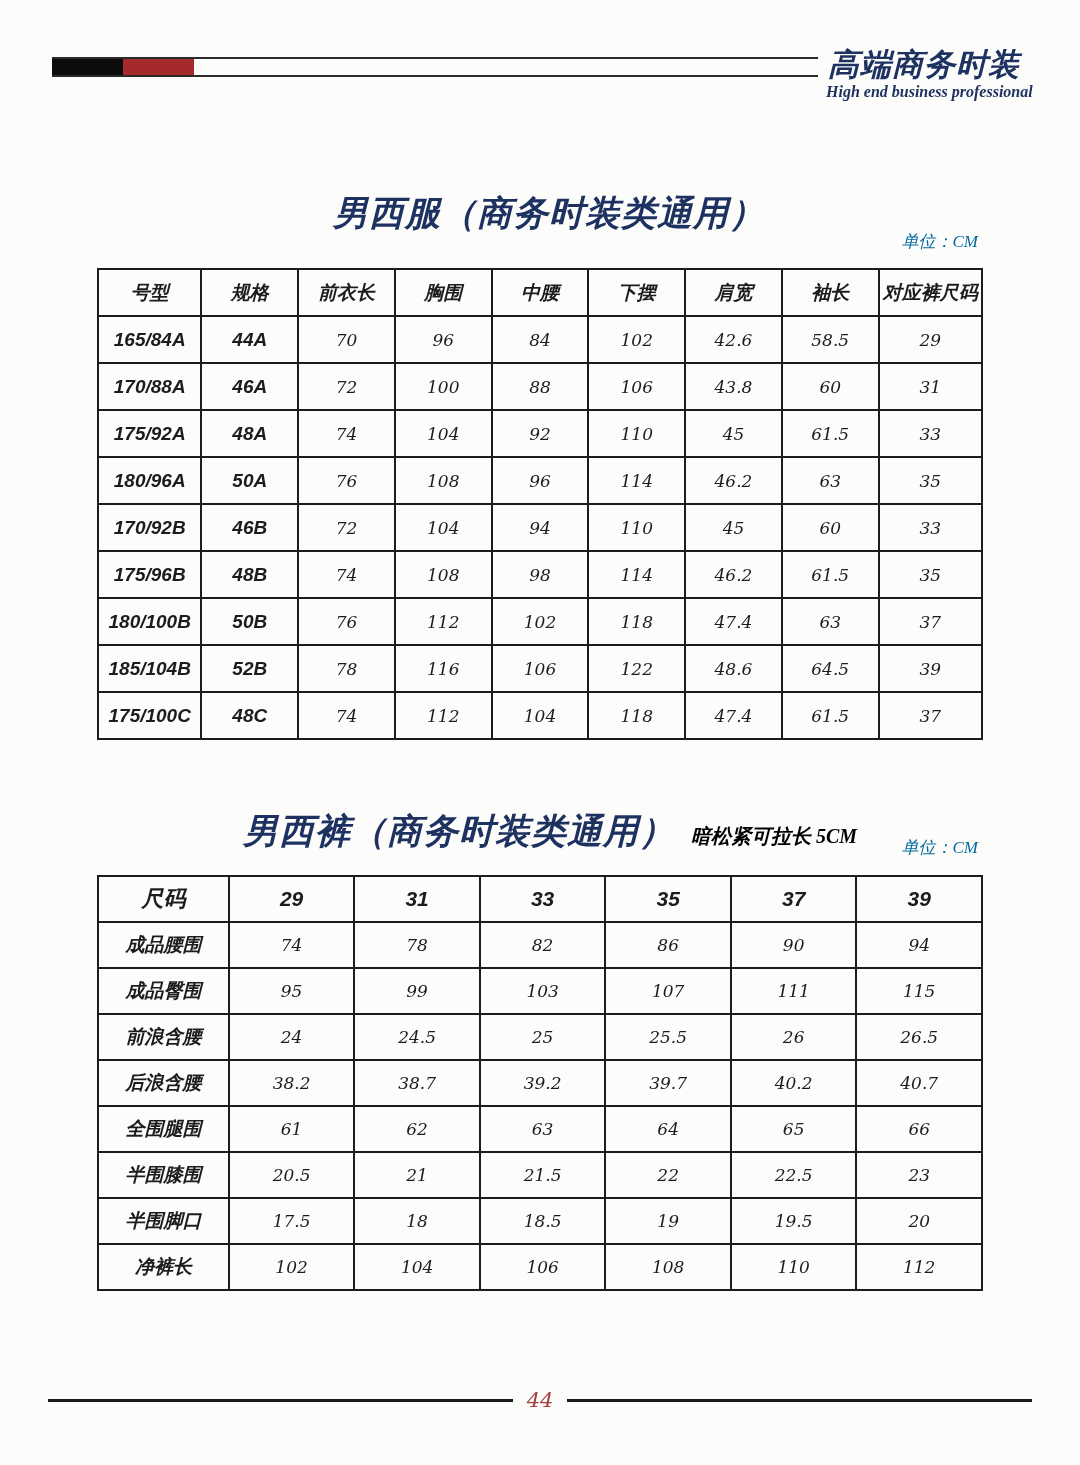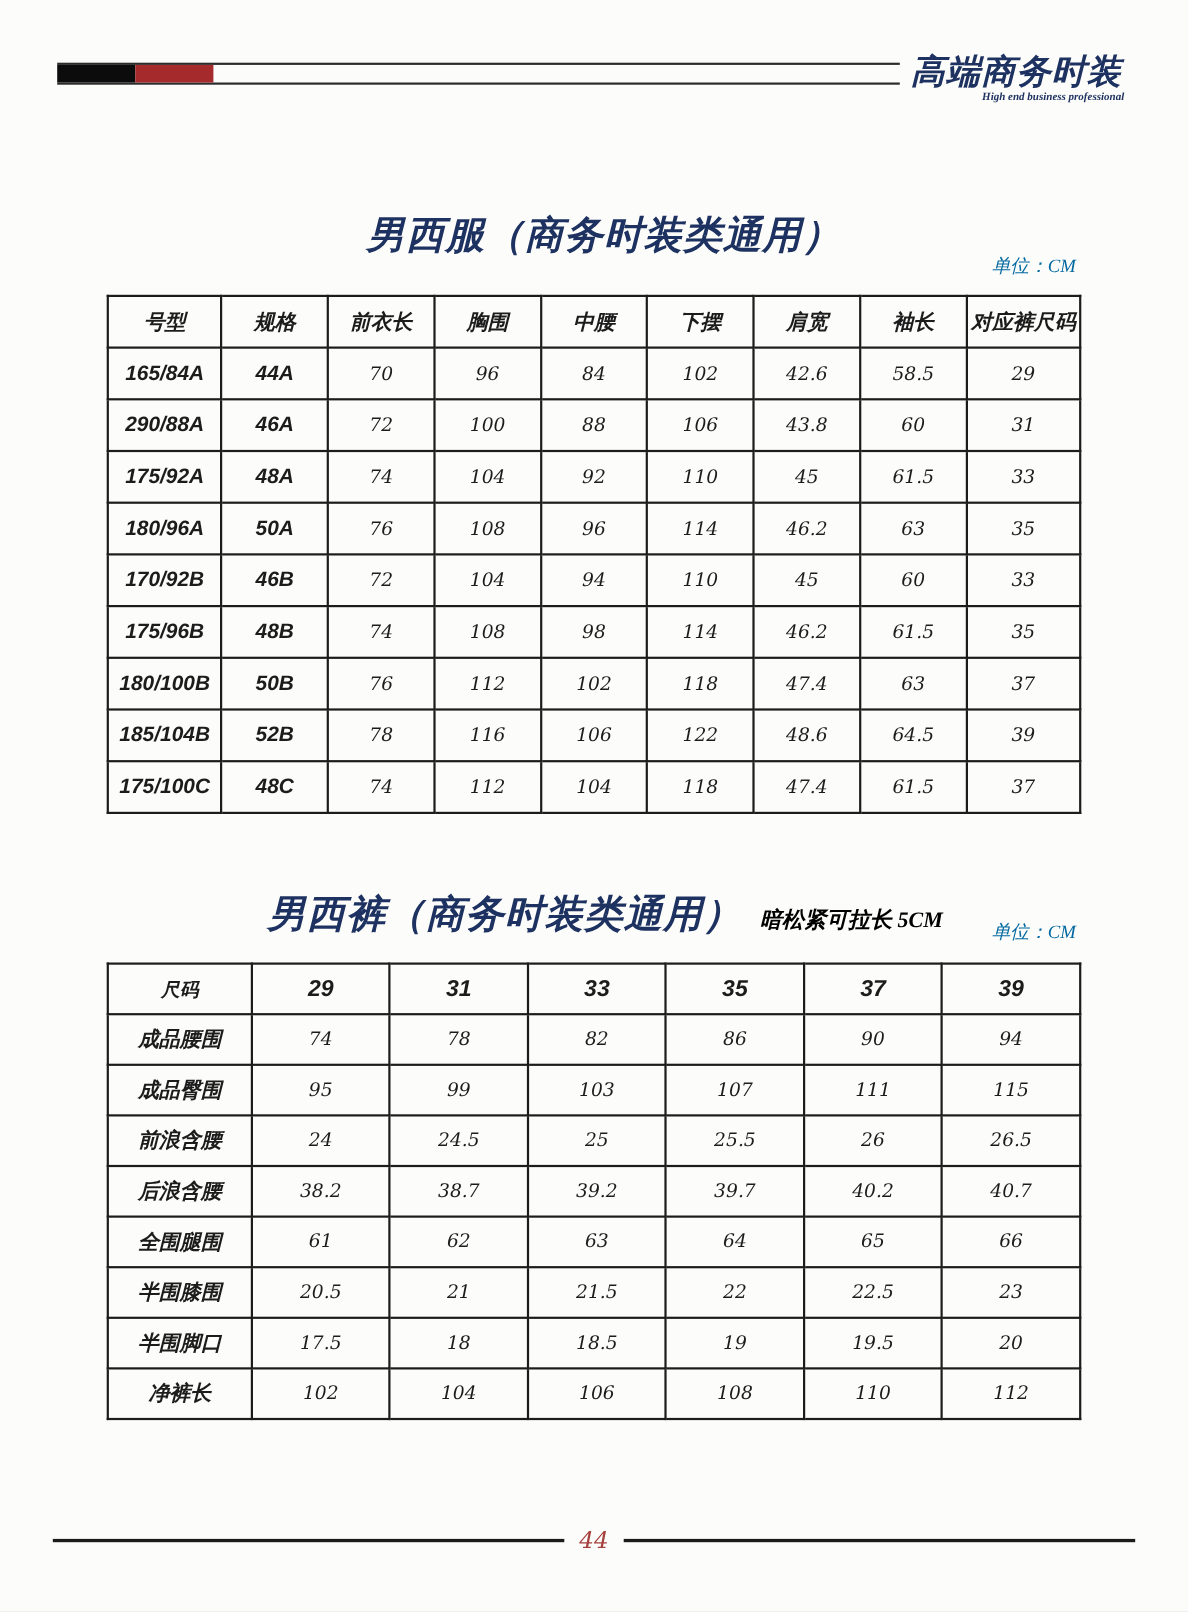--- a/index.html
+++ b/index.html
@@ -37,21 +37,21 @@
     font-family: "Liberation Sans", sans-serif;
     font-weight: bold;
     font-size: 31px;
     letter-spacing: 1px;
     line-height: 1.1;
     white-space: nowrap;
   }
   .brand-en {
     font-family: "Liberation Serif", serif;
     font-weight: bold;
-    font-size: 10px;
+    font-size: 16px;
     margin-top: 1px;
     white-space: nowrap;
     text-align: right;
   }
 
   
   .section-title {
     position: absolute;
     left: 0; width: 100%;
     text-align: center;
@@ -128,21 +128,21 @@
     font-size: 17px;
   }
 
   .trouser-table { top: 875px; }
   .trouser-table tr { height: 46px; }
   .trouser-table th {
     font-family: "Liberation Sans", sans-serif;
     font-weight: bold;
     font-size: 21px;
   }
-  .trouser-table th:nth-child(1) { width: 14.8%; font-size: 17px; margin-left: 32px; }
+  .trouser-table th:nth-child(1) { width: 14.8%; font-size: 22px; margin-left: 32px; }
   .trouser-table td.lbl {
     font-family: "Liberation Sans", sans-serif;
     font-weight: bold;
     font-size: 19px;
   }
   .trouser-table td.val {
     font-family: "DejaVu Serif", serif;
     font-size: 17px;
   }
 
@@ -201,21 +201,21 @@
             <td class="lbl">44A</td>
             <td class="val">70</td>
             <td class="val">96</td>
             <td class="val">84</td>
             <td class="val">102</td>
             <td class="val">42.6</td>
             <td class="val">58.5</td>
             <td class="val">29</td>
           </tr>
           <tr>
-            <td class="lbl">290/88A</td>
+            <td class="lbl">170/88A</td>
             <td class="lbl">46A</td>
             <td class="val">72</td>
             <td class="val">100</td>
             <td class="val">88</td>
             <td class="val">106</td>
             <td class="val">43.8</td>
             <td class="val">60</td>
             <td class="val">31</td>
           </tr>
           <tr>

